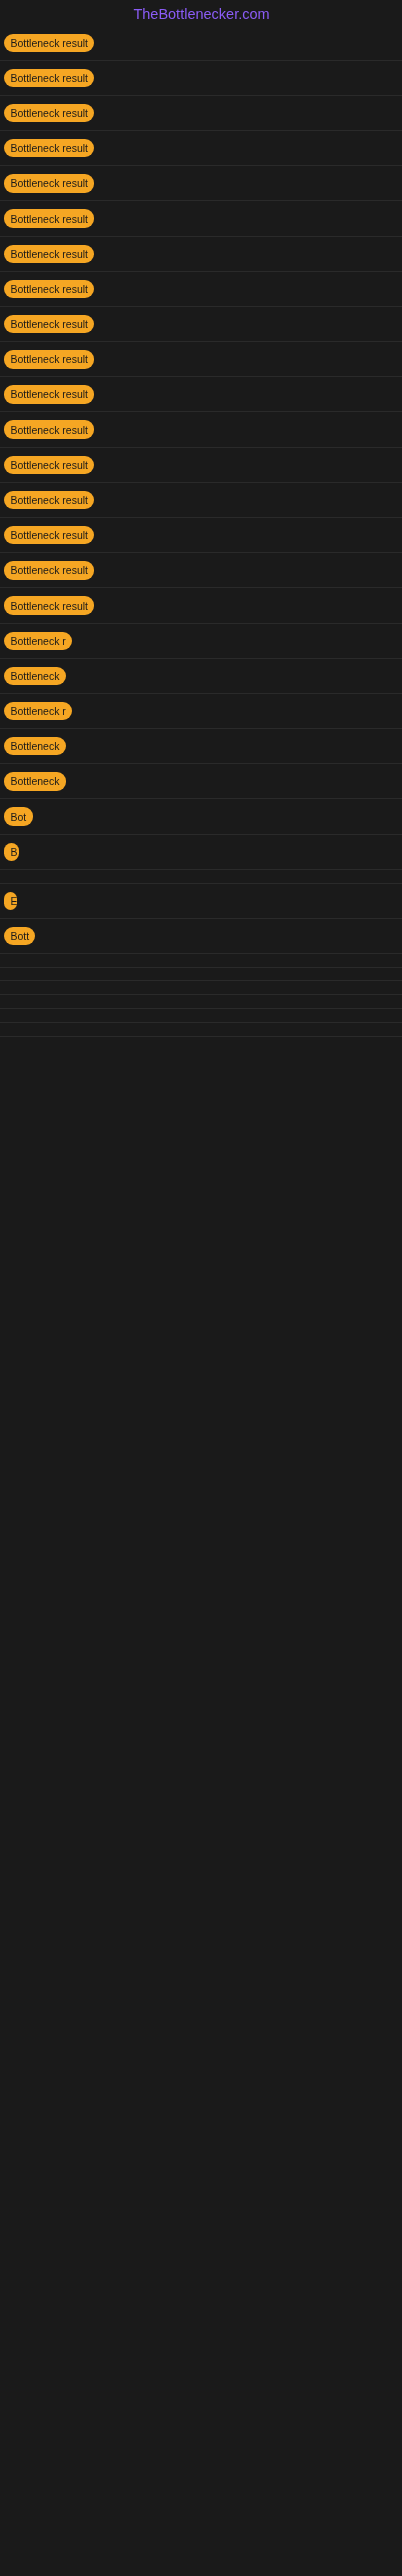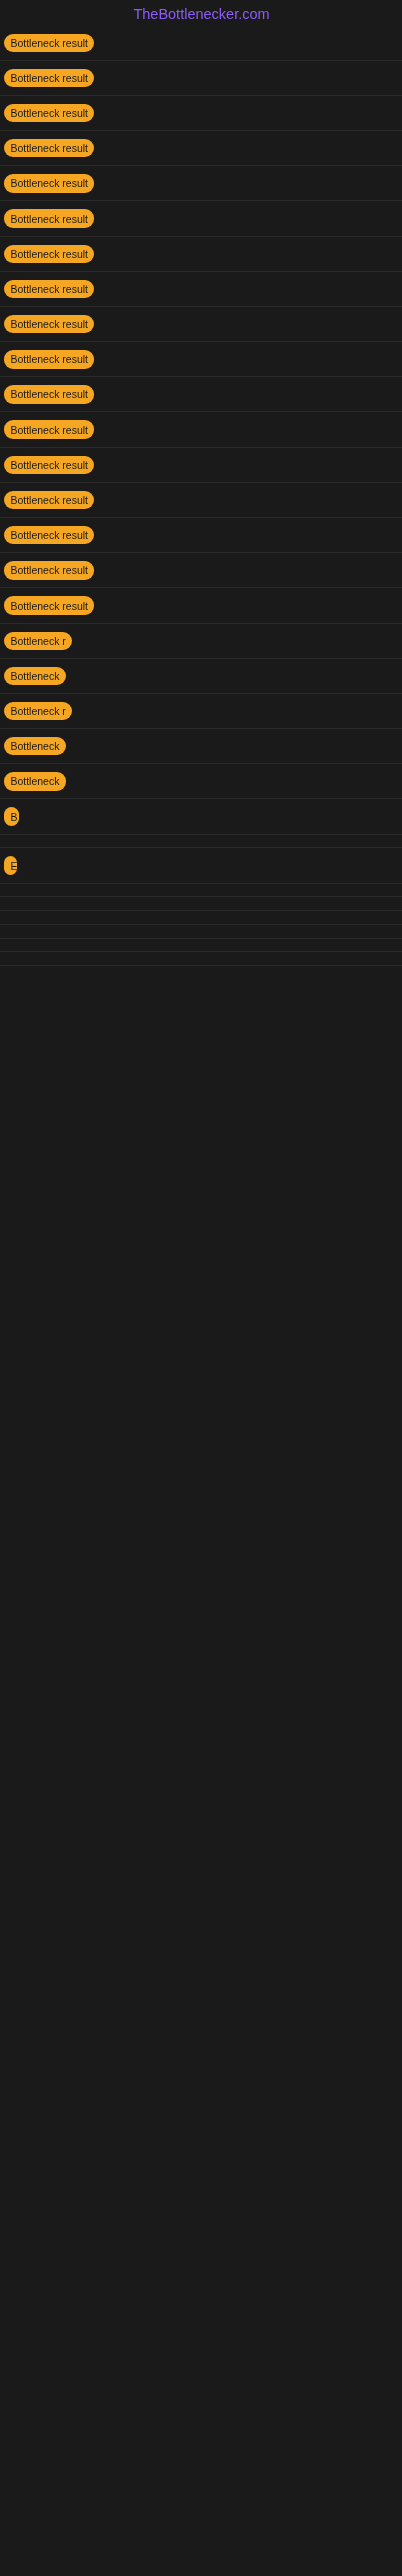--- a/index.html
+++ b/index.html
@@ -65,23 +65,25 @@
     <div class="result-row"><span class="bottleneck-badge" style="max-width: 117px;">Bottleneck result</span></div>
     <div class="result-row"><span class="bottleneck-badge" style="max-width: 117px;">Bottleneck result</span></div>
     <div class="result-row"><span class="bottleneck-badge" style="max-width: 113px;">Bottleneck result</span></div>
     <div class="result-row"><span class="bottleneck-badge" style="max-width: 109px;">Bottleneck result</span></div>
     <div class="result-row"><span class="bottleneck-badge" style="max-width: 103px;">Bottleneck result</span></div>
     <div class="result-row"><span class="bottleneck-badge" style="max-width: 81px;">Bottleneck r</span></div>
     <div class="result-row"><span class="bottleneck-badge" style="max-width: 68px;">Bottleneck</span></div>
     <div class="result-row"><span class="bottleneck-badge" style="max-width: 76px;">Bottleneck r</span></div>
     <div class="result-row"><span class="bottleneck-badge" style="max-width: 66px;">Bottleneck</span></div>
     <div class="result-row"><span class="bottleneck-badge" style="max-width: 64px;">Bottleneck</span></div>
+    <div class="result-row"><span class="bottleneck-badge" style="max-width: 31px;">Bot</span></div>
     <div class="result-row"><span class="bottleneck-badge" style="max-width: 14.5px;">B</span></div>
     <div class="result-row"></div>
     <div class="result-row"><span class="bottleneck-badge" style="max-width: 11.3px;">E</span></div>
+    <div class="result-row"><span class="bottleneck-badge" style="max-width: 32px;">Bott</span></div>
     <div class="result-row"></div>
     <div class="result-row"></div>
     <div class="result-row"></div>
     <div class="result-row"></div>
     <div class="result-row"></div>
     <div class="result-row"></div>
   </div>
 
 
 </body></html>

